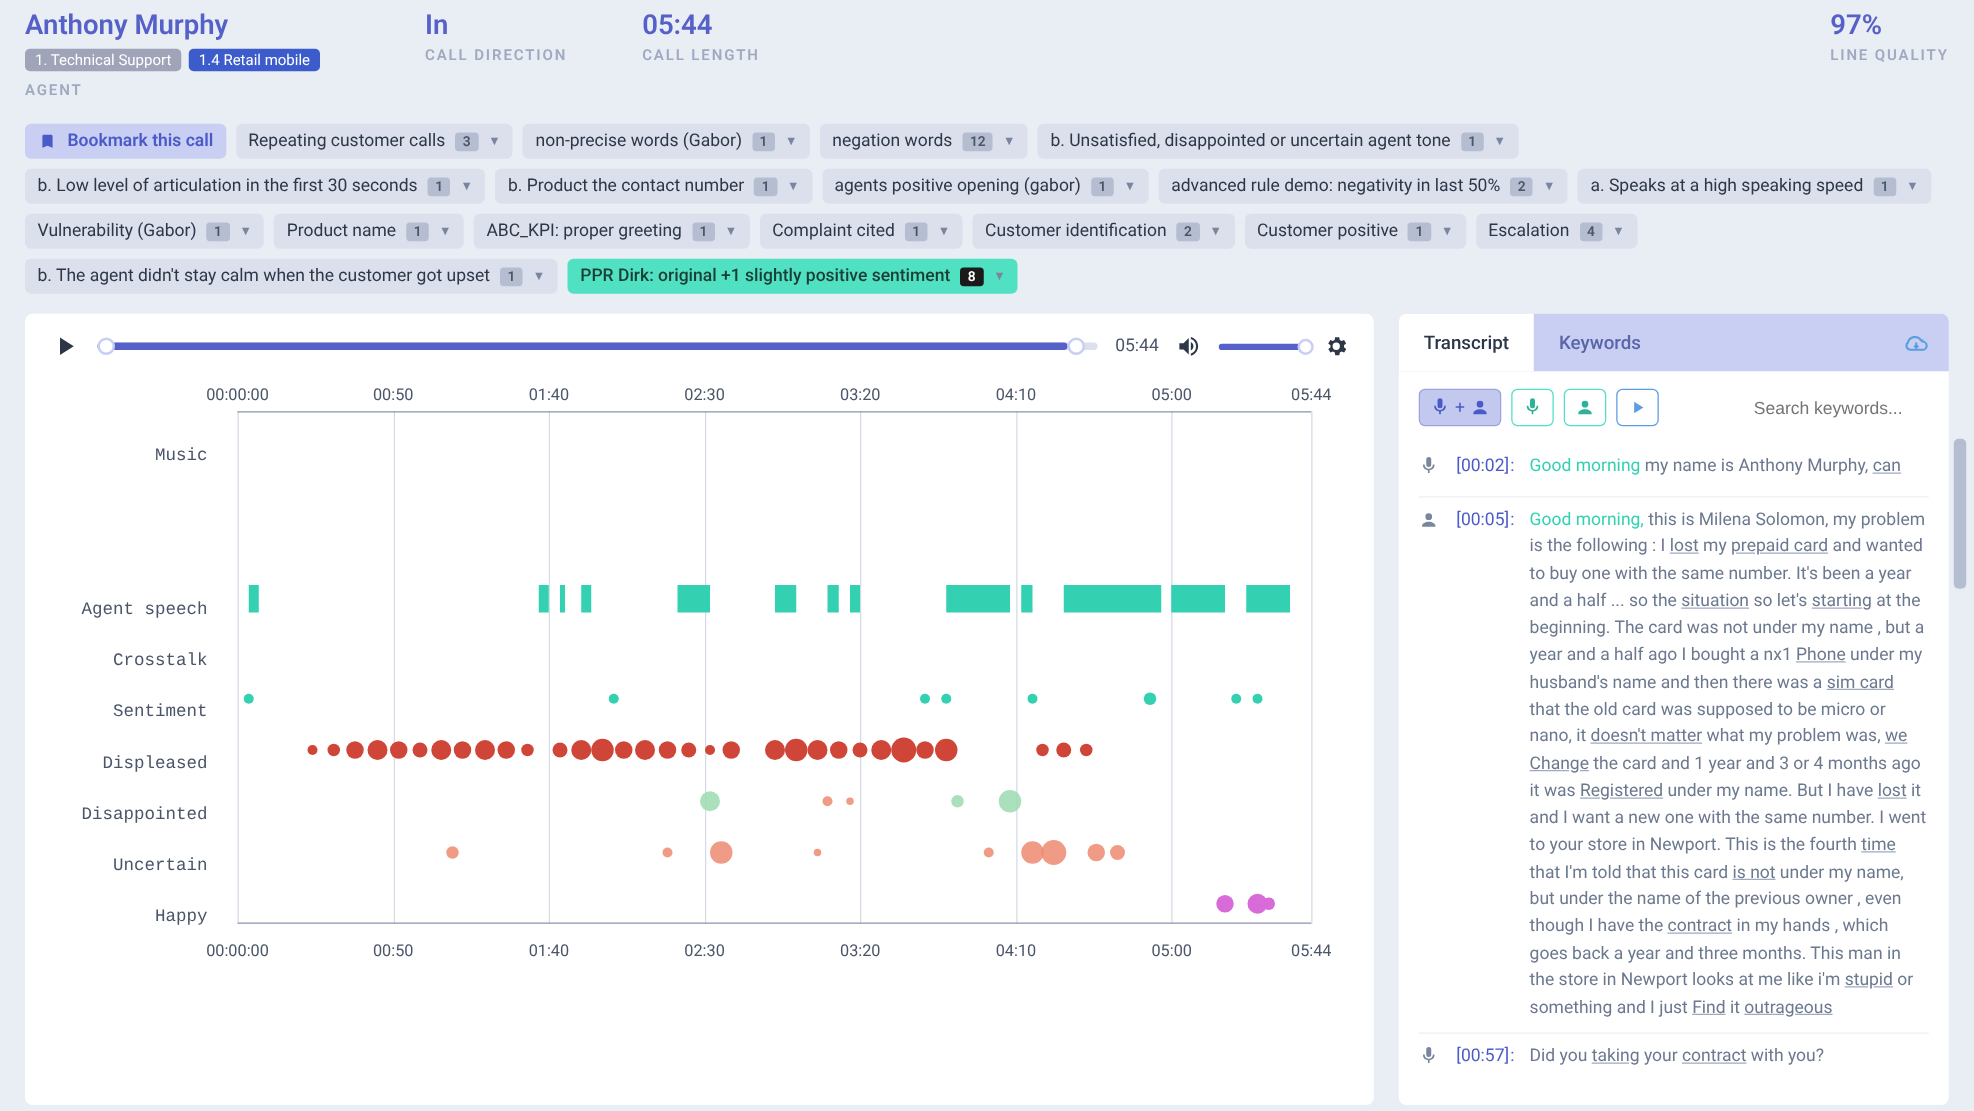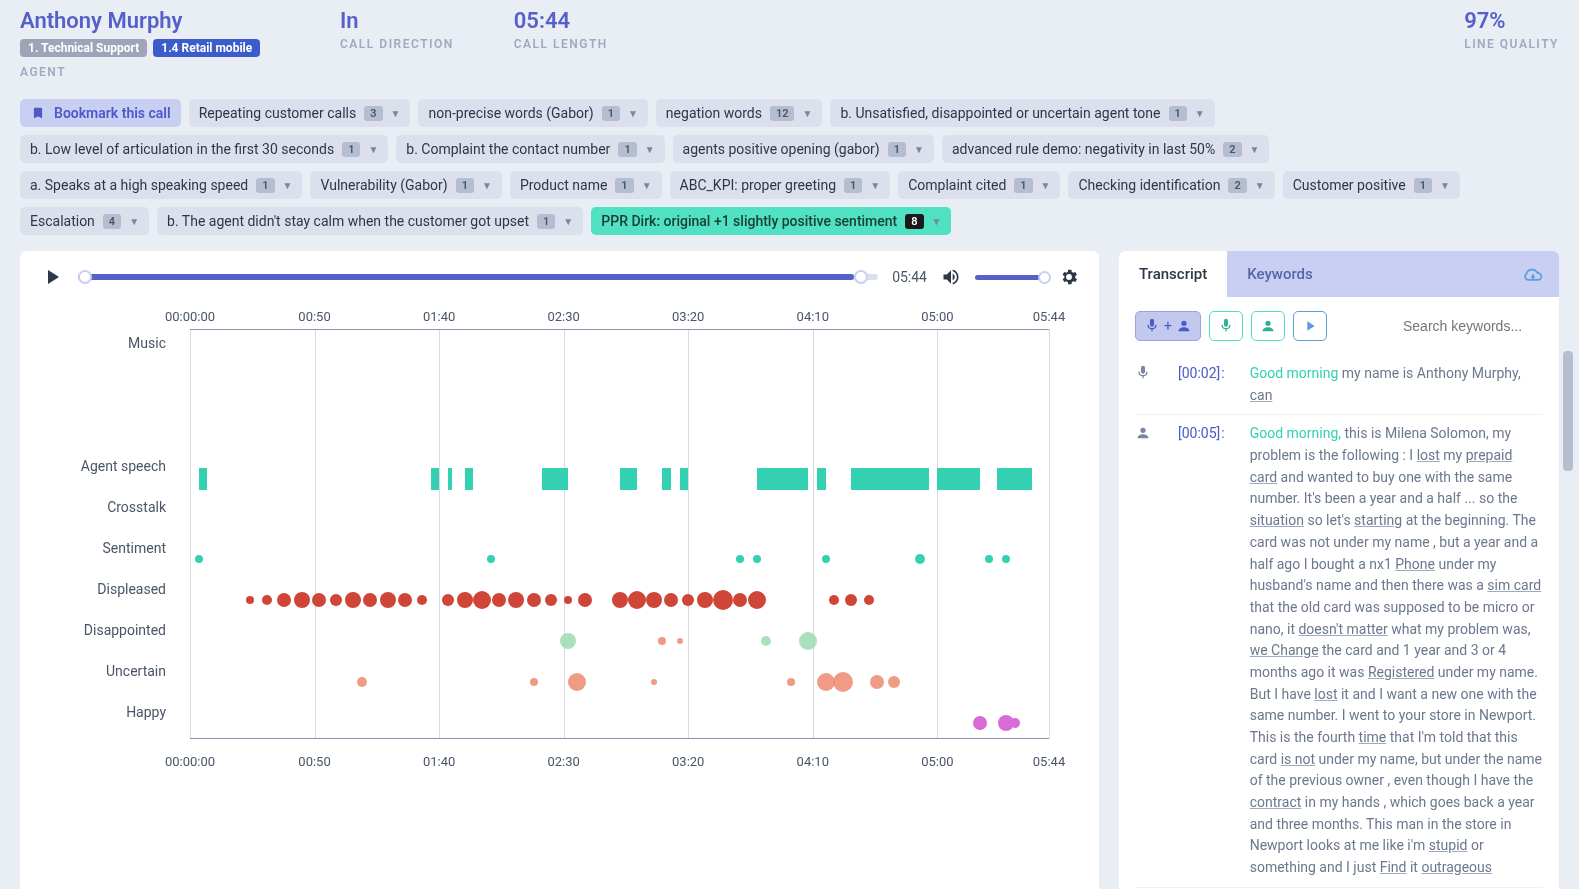--- a/index.html
+++ b/index.html
@@ -5,21 +5,21 @@
 * { box-sizing: border-box; margin: 0; padding: 0; }
 body { font-family: -apple-system, BlinkMacSystemFont, "Segoe UI", Roboto, sans-serif; background: #e9edf4; color: #4a5568; font-size: 14px; overflow: hidden; }
 .page { padding: 0 20px 0 20px; }
 
 
 .header-metrics { display: flex; gap: 60px; padding: 8px 0 16px 0; }
 .metric { display: flex; flex-direction: column; gap: 4px; }
 .metric-value { font-size: 22px; font-weight: 600; color: #5560c8; }
 .metric-label { font-size: 12px; font-weight: 600; letter-spacing: 1.5px; color: #9fa9c0; }
 .metric-tags { display: flex; gap: 6px; margin-top: 2px; }
-.metric-tag { font-size: 12px; padding: 2px 8px; border-radius: 4px; color: #fff; font-weight: 700; }
+.metric-tag { font-size: 12px; padding: 2px 8px; border-radius: 4px; color: #fff; font-weight: 400; }
 .tag-grey { background: #9fa4b8; }
 .tag-blue { background: #3d5ccc; }
 .metric-sublabel { font-size: 12px; font-weight: 600; letter-spacing: 1.5px; color: #9fa9c0; margin-top: 4px; }
 
 
 .tags-wrap { display: flex; flex-wrap: wrap; gap: 8px; padding: 4px 0 16px 0; }
 .tag-pill { display: inline-flex; align-items: center; gap: 8px; background: #dbe0ec; border-radius: 5px; padding: 6px 10px; font-size: 14px; color: #2d3748; cursor: pointer; }
 .tag-pill.primary { background: #c8cff2; color: #4a5ac8; font-weight: 600; }
 .tag-pill.teal { background: #50e0c2; color: #1a3d36; font-weight: 500; }
 .tag-pill .count { background: #b5bdd0; color: #4a5568; font-size: 11px; font-weight: 600; padding: 1px 6px; border-radius: 3px; }
@@ -44,21 +44,21 @@
 .vol-slider { width: 70px; height: 5px; background: #5560c8; border-radius: 3px; position: relative; }
 .vol-slider .handle { position: absolute; right: -6px; top: -4px; width: 13px; height: 13px; background: #fff; border: 2px solid #c8cff2; border-radius: 50%; }
 .gear-icon { width: 20px; height: 20px; fill: #2d3748; cursor: pointer; }
 
 
 .chart { position: relative; height: 460px; padding-left: 140px; padding-right: 30px; font-size: 13px; color: #4a5568; }
 .chart-grid { position: absolute; left: 150px; right: 30px; top: 20px; bottom: 30px; }
 .chart-vline { position: absolute; top: 0; bottom: 0; width: 1px; background: #d5dae5; }
 .chart-xlabel-top { position: absolute; top: 0; font-size: 13px; transform: translateX(-50%); }
 .chart-xlabel-bot { position: absolute; bottom: 0; font-size: 13px; transform: translateX(-50%); }
-.chart-row { position: absolute; left: 0; right: 30px; height: 38px; display: flex; align-items: flex-start; }
+.chart-row { position: absolute; left: 0; right: 30px; height: 38px; display: flex; align-items: flex-end; font-family: Liberation Mono, monospace; }
 .chart-row-label { width: 140px; text-align: right; padding-right: 14px; font-size: 14px; }
 .chart-row-track { position: absolute; left: 150px; right: 0; height: 100%; }
 .bar-seg { position: absolute; top: 10px; height: 22px; }
 .bar-orange { background: #f0a46b; }
 .bar-teal { background: #33d1b2; }
 .bar-black { background: #2d3748; }
 .dot { position: absolute; border-radius: 50%; transform: translate(-50%, -50%); top: 50%; }
 .dot-teal { background: #33d1b2; }
 .dot-red { background: #cf4537; }
 .dot-lred { background: rgba(237,137,112,0.85); }
@@ -72,21 +72,21 @@
 .tab.active { background: #fff; color: #2d3748; border-radius: 6px 0 0 0; }
 .cloud-icon { margin-left: auto; margin-right: 16px; width: 20px; height: 20px; stroke: #5a9de0; fill: none; cursor: pointer; }
 .toolbar { display: flex; gap: 8px; padding: 14px 16px; align-items: center; }
 .tb-btn { height: 30px; border: 1px solid #50e0c2; border-radius: 5px; display: flex; align-items: center; justify-content: center; padding: 0 8px; cursor: pointer; gap: 4px; }
 .tb-btn.group { background: #c3c9ee; border-color: #9aa3df; color: #4a5ac8; }
 .tb-btn.teal { background: #fff; color: #2db199; }
 .tb-btn.blue { border-color: #5a9de0; color: #5a9de0; }
 .tb-btn svg { width: 16px; height: 16px; fill: currentColor; }
 .search-kw { margin-left: auto; border: none; outline: none; font-size: 14px; color: #9fa9c0; width: 140px; }
 .transcript { flex: 1; overflow-y: auto; padding: 0 16px 16px 16px; }
-.t-row { display: flex; gap: 25px; padding: 8px 0; font-size: 14px; line-height: 1.55; }
+.t-row { display: flex; gap: 12px; padding: 8px 0; font-size: 14px; line-height: 1.55; }
 .t-row + .t-row { border-top: 1px solid #eef0f6; }
 .t-icon { width: 18px; flex-shrink: 0; padding-top: 2px; }
 .t-icon svg { width: 16px; height: 16px; fill: #7a869e; }
 .t-time { color: #4a5ac8; flex-shrink: 0; cursor: pointer; }
 .t-time::after { content: ":"; margin-left: 1px; }
 .t-text { color: #6b788e; }
 .t-text .kw { color: #33d1b2; }
 .t-text .ul { text-decoration: underline; text-decoration-color: #9fa9c0; }
 .rscroll { position: absolute; right: -14px; top: 100px; width: 10px; height: 120px; background: #b5bdd0; border-radius: 4px; }
 </style>
@@ -144,21 +144,21 @@
         <span>b. Unsatisfied, disappointed or uncertain agent tone</span> 
         <span class="count">1</span> 
         <span class="chev">▼</span>
       </div>
       <div class="tag-pill">
         <span>b. Low level of articulation in the first 30 seconds</span> 
         <span class="count">1</span> 
         <span class="chev">▼</span>
       </div>
       <div class="tag-pill">
-        <span>b. Complaint the contact number</span> 
+        <span>b. Product the contact number</span> 
         <span class="count">1</span> 
         <span class="chev">▼</span>
       </div>
       <div class="tag-pill">
         <span>agents positive opening (gabor)</span> 
         <span class="count">1</span> 
         <span class="chev">▼</span>
       </div>
       <div class="tag-pill">
         <span>advanced rule demo: negativity in last 50%</span> 
@@ -184,21 +184,21 @@
         <span>ABC_KPI: proper greeting</span> 
         <span class="count">1</span> 
         <span class="chev">▼</span>
       </div>
       <div class="tag-pill">
         <span>Complaint cited</span> 
         <span class="count">1</span> 
         <span class="chev">▼</span>
       </div>
       <div class="tag-pill">
-        <span>Checking identification</span> 
+        <span>Customer identification</span> 
         <span class="count">2</span> 
         <span class="chev">▼</span>
       </div>
       <div class="tag-pill">
         <span>Customer positive</span> 
         <span class="count">1</span> 
         <span class="chev">▼</span>
       </div>
       <div class="tag-pill">
         <span>Escalation</span> 

